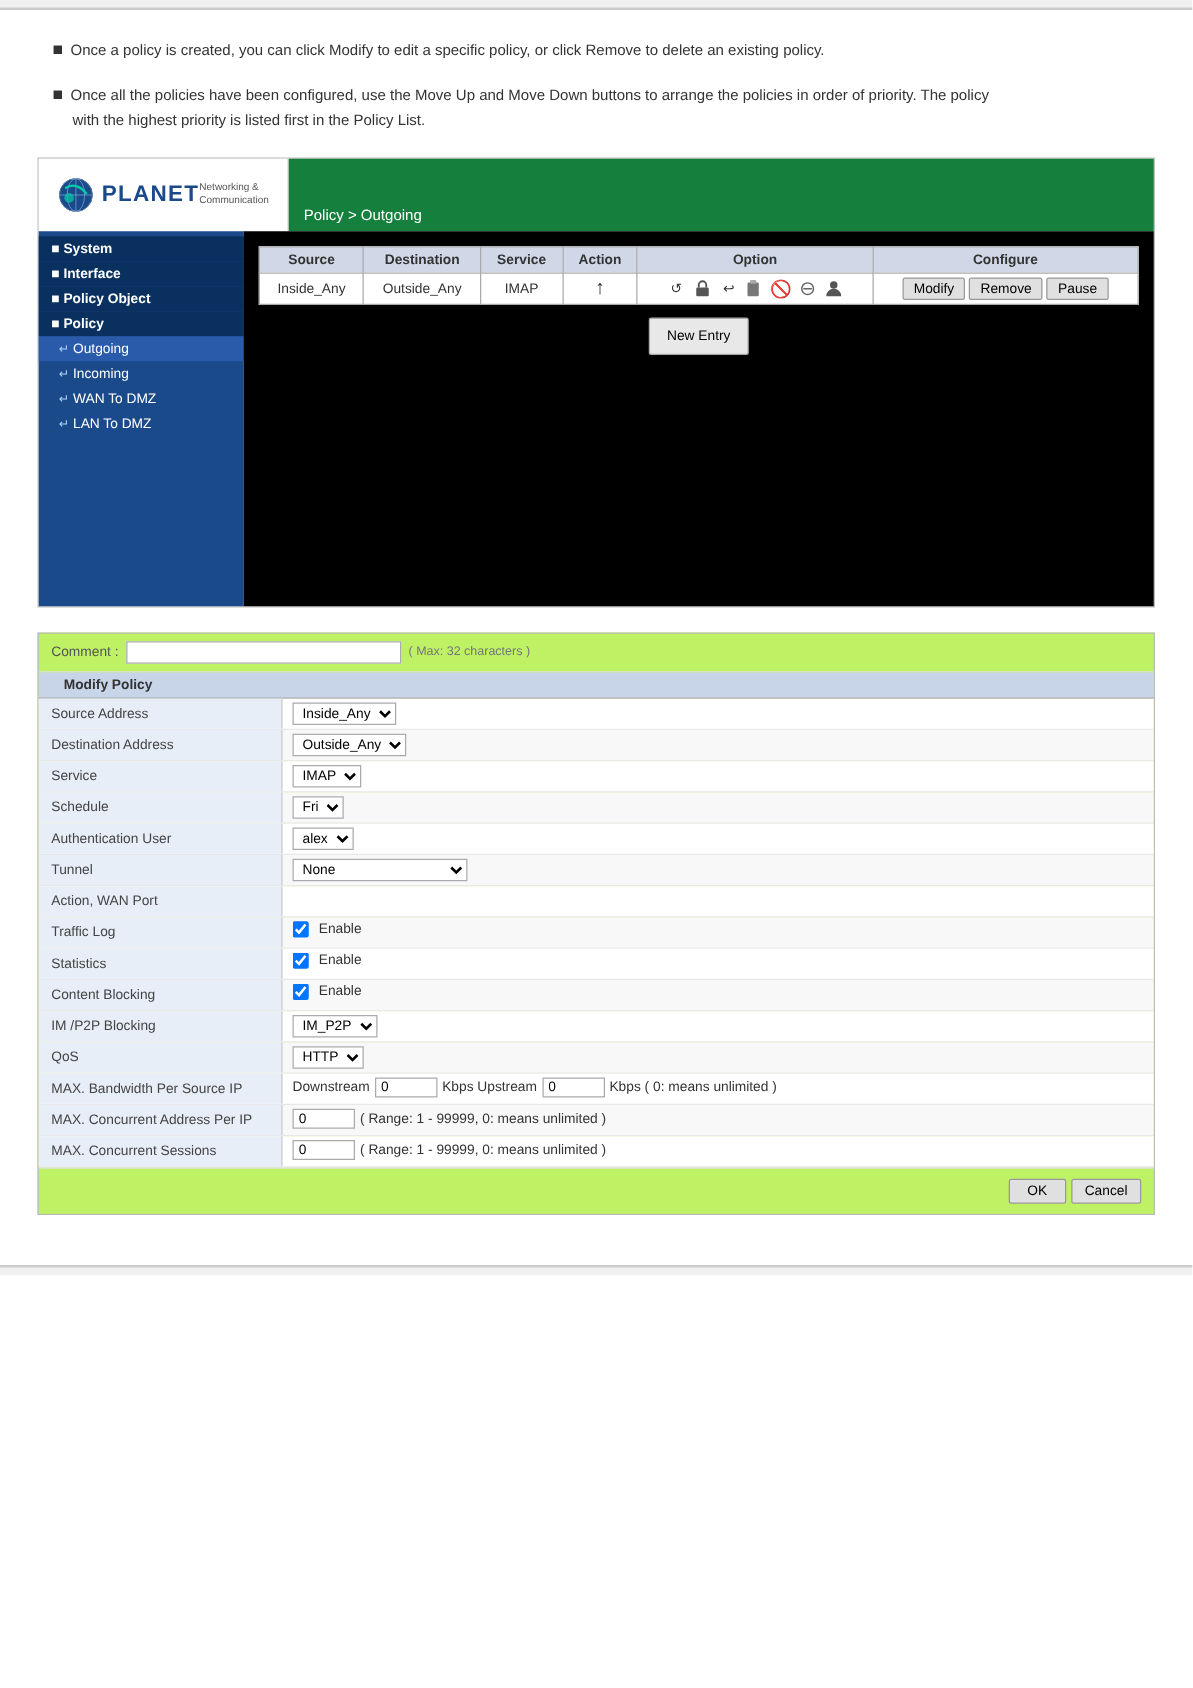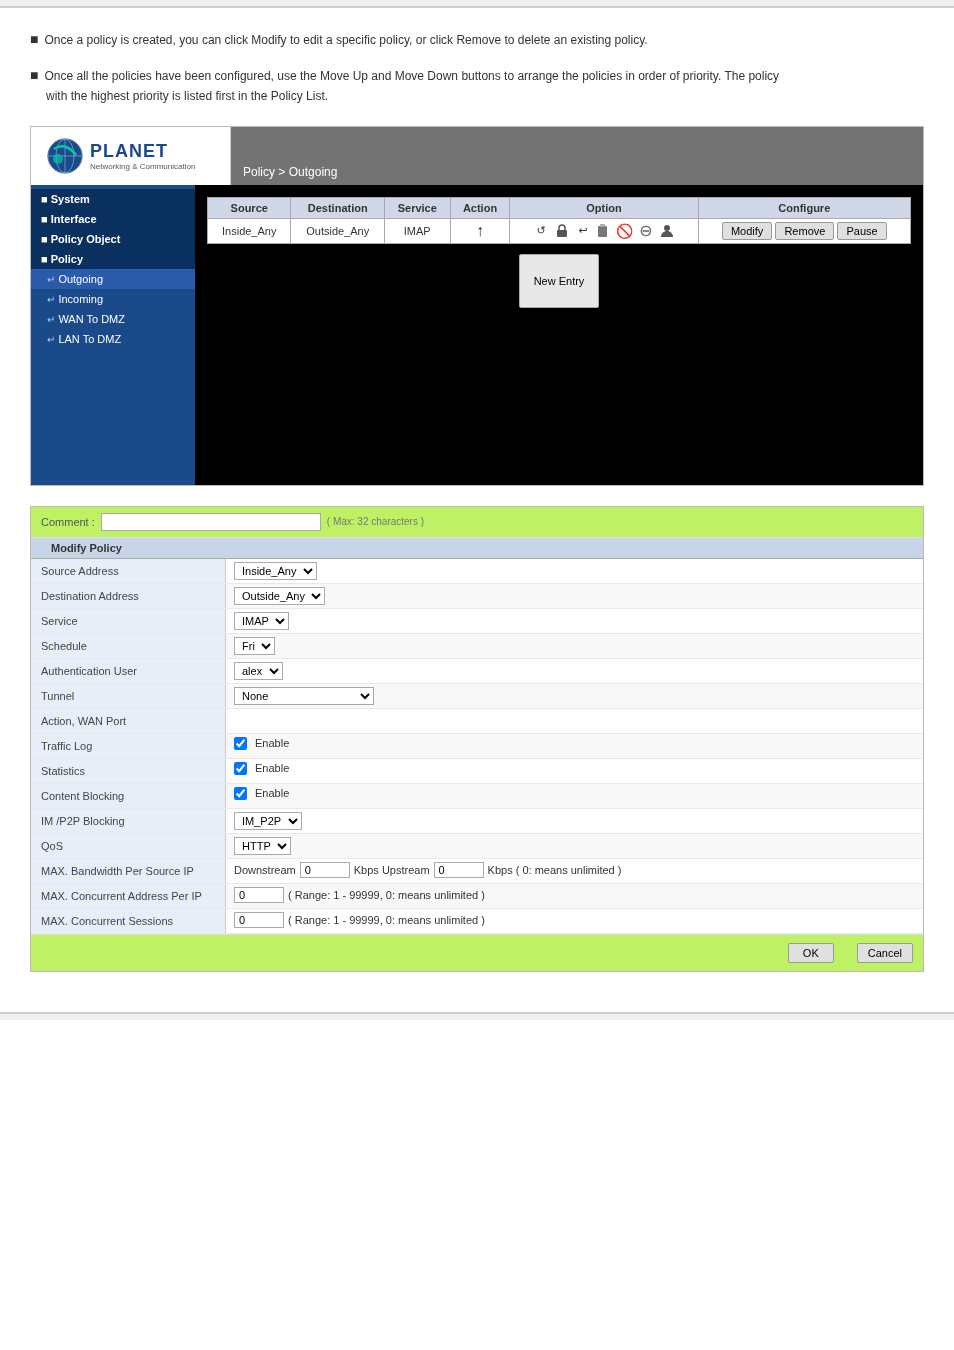--- a/index.html
+++ b/index.html
@@ -2,36 +2,36 @@
 <html><head>
   <meta charset="utf-8">
   <style>
     * { box-sizing: border-box; margin: 0; padding: 0; }
     body { font-family: Arial, sans-serif; font-size: 12px; background: #fff; color: #333; }
 
     .top-bar { border-bottom: 2px solid #ccc; height: 8px; background: #f0f0f0; }
     .bottom-bar { border-top: 2px solid #ccc; height: 8px; background: #f0f0f0; }
 
     .page-content { padding: 20px 30px; max-width: 954px; }
-    .bullet-section { margin-bottom: 14px; }
+    .bullet-section { margin-bottom: 14px; margin-left: 12px; }
     .bullet-section p { font-size: 12px; line-height: 1.6; color: #333; }
     .bullet-marker { font-size: 14px; color: #333; margin-right: 6px; }
 
     .ui-wrapper { border: 1px solid #bbb; margin: 20px 0; }
 
     
     .ui-header { display: flex; align-items: stretch; }
     .logo-area { background: #fff; padding: 10px 15px; width: 200px; border-right: 1px solid #ccc; display: flex; align-items: center; }
     .logo-planet { display: flex; align-items: center; gap: 6px; }
     .logo-globe { width: 38px; height: 38px; }
-    .logo-text-wrap { display: flex; flex-direction: column; }
+    .logo-text-wrap { display: flex; }
     .logo-planet-text { font-size: 18px; font-weight: bold; color: #1a4a8a; letter-spacing: 1px; }
     .logo-subtitle { font-size: 8px; color: #555; line-height: 1.2; }
 
-    .breadcrumb-area { background: #737373; flex: 1; display: flex; align-items: flex-end; padding: 6px 12px; }
+    .breadcrumb-area { background: #15803d; flex: 1; display: flex; align-items: flex-end; padding: 6px 12px; }
     .breadcrumb-text { color: #fff; font-size: 12px; }
 
     
     .ui-body { display: flex; }
     .sidebar { background: #1a4a8a; width: 164px; min-height: 300px; padding: 4px 0; }
     .sidebar-item { padding: 4px 10px; color: #fff; font-size: 11px; cursor: pointer; }
     .sidebar-item.active { background: #2a5aaa; }
     .sidebar-item.section-header { background: #0a3060; font-weight: bold; }
     .sidebar-sub { padding-left: 16px; }
     .sidebar-arrow { color: #aad0ff; margin-right: 3px; font-size: 10px; }
@@ -40,41 +40,41 @@
 
     
     .policy-table { width: 100%; border-collapse: collapse; margin-bottom: 10px; background: #fff; }
     .policy-table th { background: #d0d8e8; border: 1px solid #aaa; padding: 4px 8px; font-size: 11px; text-align: center; font-weight: bold; }
     .policy-table td { border: 1px solid #aaa; padding: 3px 8px; font-size: 11px; text-align: center; background: #fff; }
     .policy-table .option-cell { display: flex; gap: 3px; align-items: center; justify-content: center; }
 
     .configure-btn { background: #e0e0e0; border: 1px solid #999; padding: 2px 8px; cursor: pointer; font-size: 11px; border-radius: 2px; }
 
     .new-entry-wrap { text-align: center; margin: 8px 0; }
-    .new-entry-btn { background: #e8e8e8; border: 1px solid #aaa; padding: 20px 14px; cursor: pointer; font-size: 11px; border-radius: 2px; }
+    .new-entry-btn { background: #e8e8e8; border: 1px solid #aaa; padding: 8px 14px; cursor: pointer; font-size: 11px; border-radius: 2px; }
 
     
     .modify-form-wrapper { border: 1px solid #bbb; margin: 20px 0; background: #bef264; }
     .form-comment-row { display: flex; align-items: center; padding: 6px 10px; gap: 6px; border-bottom: 1px solid #ddd; }
     .form-comment-label { font-size: 11px; color: #555; }
     .form-comment-input { border: 1px solid #aaa; padding: 2px 6px; font-size: 11px; width: 220px; }
     .form-comment-hint { font-size: 10px; color: #777; }
 
     .modify-policy-header { background: #c8d4e8; padding: 4px 20px; font-size: 11px; font-weight: bold; border-bottom: 1px solid #aaa; }
 
     .form-row { display: flex; align-items: flex-start; border-bottom: 1px solid #e8e8e8; }
     .form-row:nth-child(even) { background: #f8f8f8; }
     .form-row:nth-child(odd) { background: #fff; }
     .form-label { width: 195px; padding: 4px 10px; font-size: 11px; color: #444; background: #e8eef8; border-right: 1px solid #ccc; flex-shrink: 0; min-height: 24px; display: flex; align-items: center; }
     .form-value { padding: 3px 8px; font-size: 11px; display: flex; align-items: center; gap: 4px; flex: 1; }
     .form-select { border: 1px solid #aaa; padding: 1px 3px; font-size: 11px; background: #fff; }
     .form-checkbox { margin-right: 4px; }
     .form-input-small { border: 1px solid #aaa; padding: 1px 4px; font-size: 11px; width: 50px; }
 
-    .form-buttons { display: flex; justify-content: flex-end; gap: 23px; padding: 8px 10px; border-top: 1px solid #ddd; }
+    .form-buttons { display: flex; justify-content: flex-end; gap: 4px; padding: 8px 10px; border-top: 1px solid #ddd; }
     .ok-btn { background: #e0e0e0; border: 1px solid #999; padding: 3px 14px; cursor: pointer; font-size: 11px; border-radius: 2px; }
     .cancel-btn { background: #e0e0e0; border: 1px solid #999; padding: 3px 10px; cursor: pointer; font-size: 11px; border-radius: 2px; }
 
     
     .opt-icon { width: 18px; height: 16px; display: inline-flex; align-items: center; justify-content: center; font-size: 11px; cursor: pointer; }
     .opt-icon svg { width: 16px; height: 16px; }
   </style>
 </head>
 <body>
 

